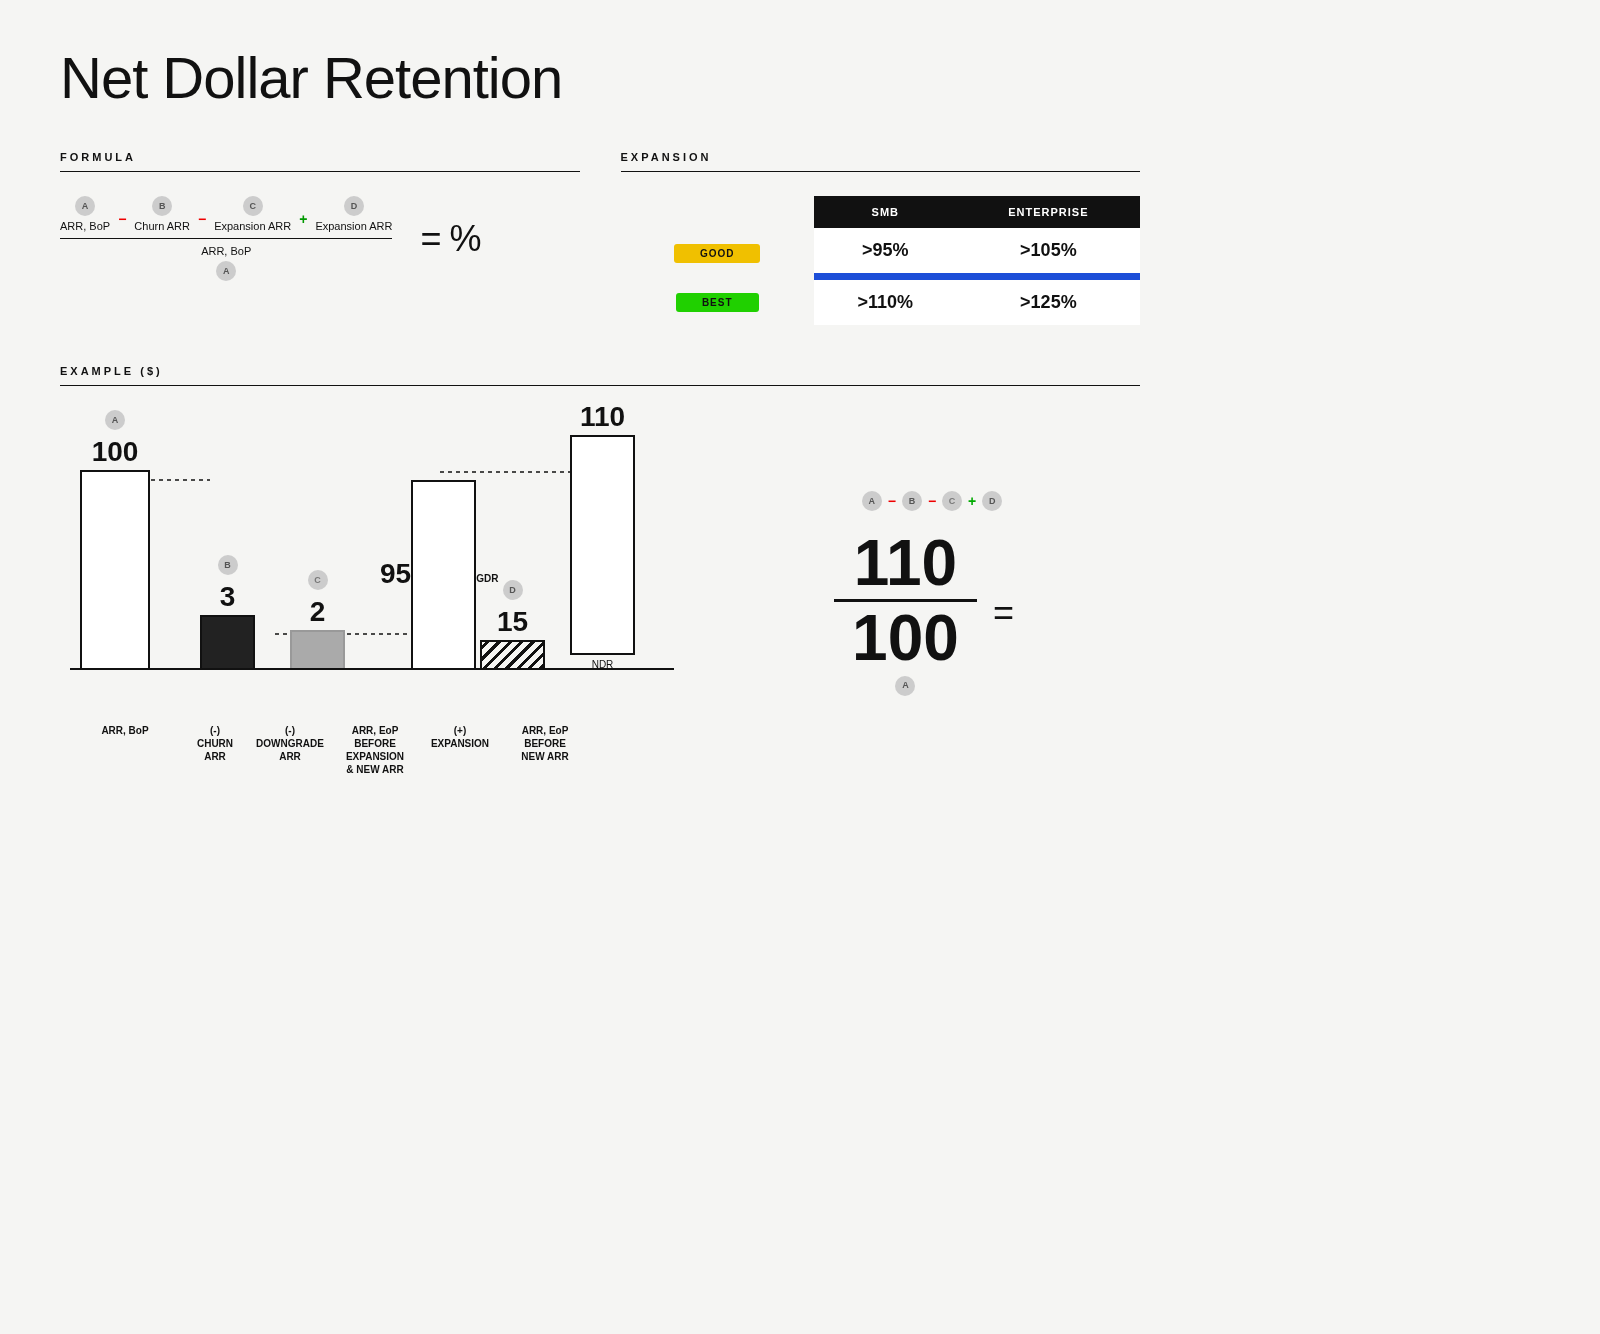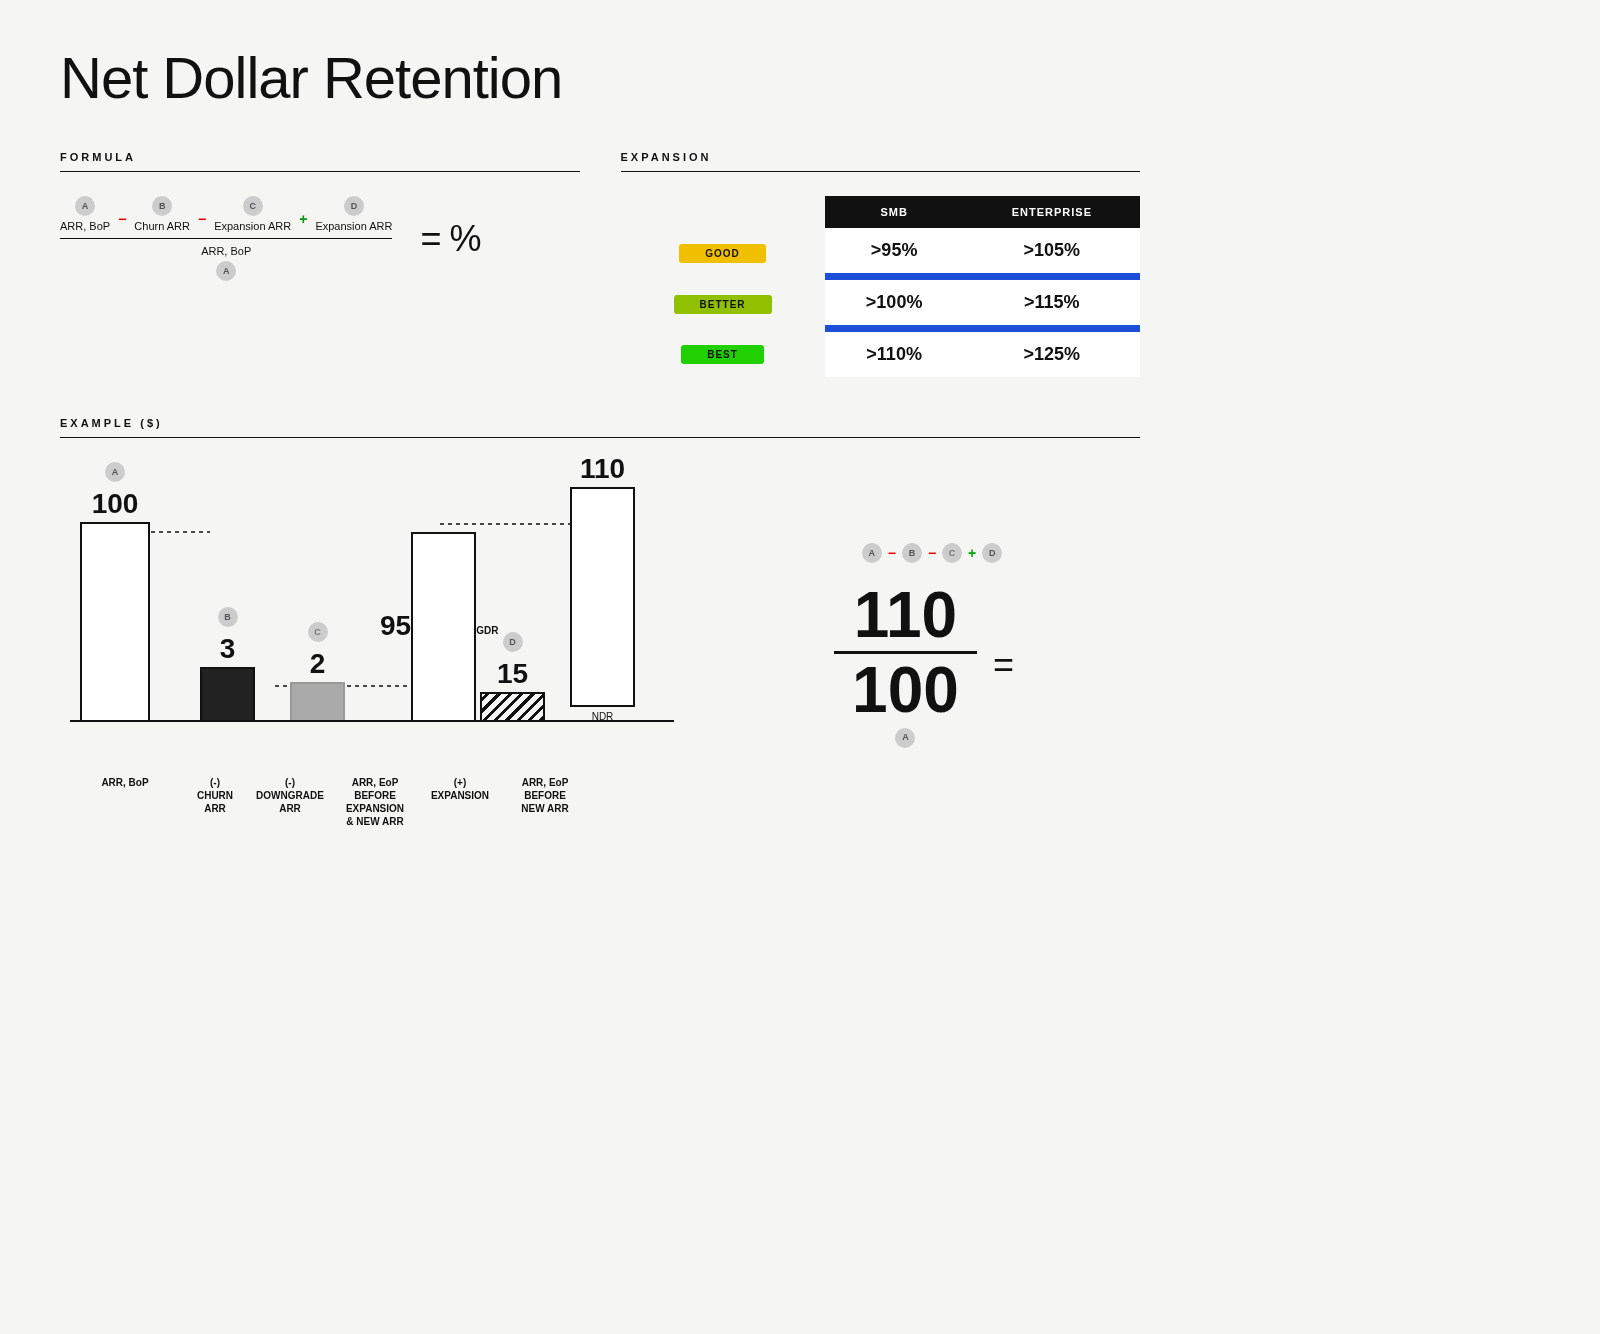--- a/index.html
+++ b/index.html
@@ -339,27 +339,20 @@
       <tbody>
         <tr>
           <td style="background:#f5f5f3; border:none;">
             <span class="badge badge-good">GOOD</span>
           </td>
           <td>&gt;95%</td>
           <td>&gt;105%</td>
         </tr>
         <tr>
           <td style="background:#f5f5f3; border:none;">
-            <span class="badge badge-better">BETTER</span>
-          </td>
-          <td>&gt;100%</td>
-          <td>&gt;115%</td>
-        </tr>
-        <tr>
-          <td style="background:#f5f5f3; border:none;">
             <span class="badge badge-best">BEST</span>
           </td>
           <td>&gt;110%</td>
           <td>&gt;125%</td>
         </tr>
       </tbody>
     </table>
   </div>
 </div>
 

